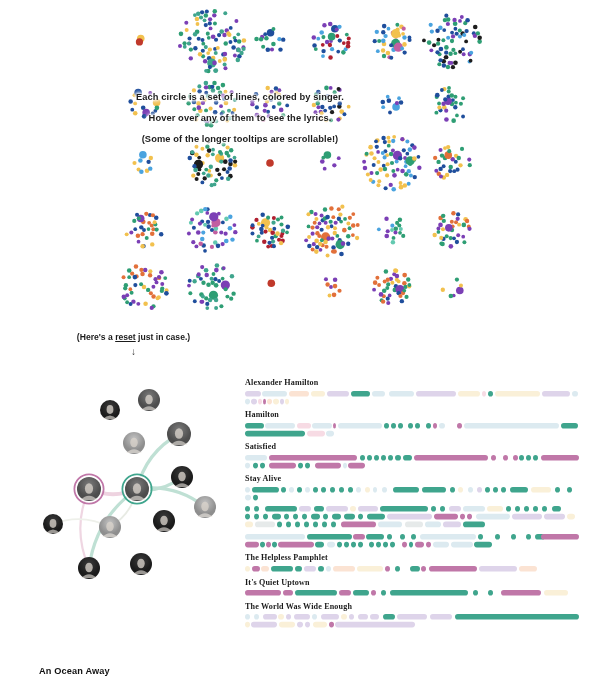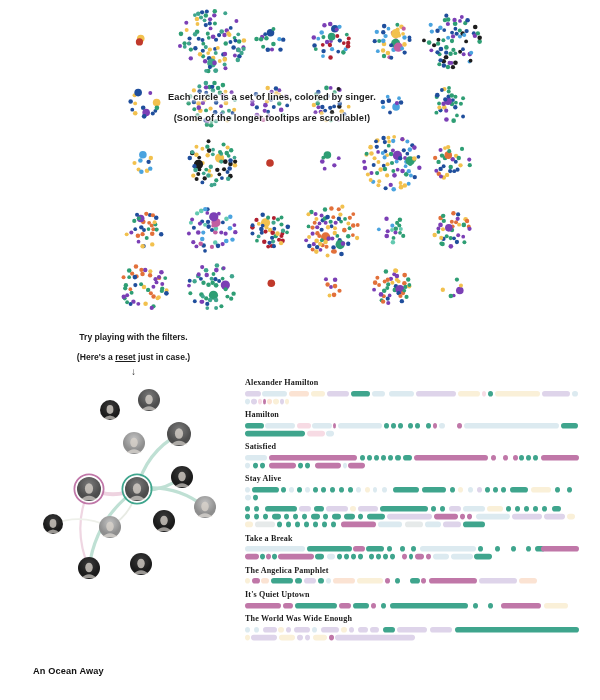--- a/index.html
+++ b/index.html
@@ -5,21 +5,21 @@
   html,body{margin:0;padding:0;background:#ffffff;}
   body{width:600px;height:700px;overflow:hidden;font-family:"Liberation Sans",sans-serif;color:#1b1b1b;position:relative;}
   .stage{position:relative;width:600px;height:700px;}
 
   
   #beeswarm-grid{position:absolute;left:0;top:0;width:600px;height:318px;}
   .swarm{position:absolute;}
   .swarm svg{display:block;overflow:visible;}
 
   
-  #intro-text{position:absolute;left:0;top:92px;width:480px;text-align:center;pointer-events:none;padding-left:32px;}
+  #intro-text{position:absolute;left:0;top:92px;width:480px;text-align:center;pointer-events:none;}
   #intro-text p{margin:0 0 11px 0;font-size:9.3px;font-weight:bold;letter-spacing:.1px;color:#1d1d1d;
     text-shadow:0 0 3px #fff,0 0 3px #fff,0 0 3px #fff,0 0 5px #fff,0 0 5px #fff,0 0 6px #fff;}
 
   
   #filter-prompt{position:absolute;left:0;top:332px;width:267px;text-align:center;}
   #filter-prompt .l1{font-size:8.6px;font-weight:bold;margin:0 0 10px 0;}
   #filter-prompt .l2{font-size:8.6px;font-weight:bold;margin:0 0 5px 0;}
   #filter-prompt .l2 a{color:#1b1b1b;}
   #filter-prompt .arrow{font-size:10px;line-height:10px;margin:0;color:#333;}
 
@@ -29,21 +29,21 @@
 
   
   #song-list{position:absolute;left:245px;top:378px;width:352px;}
   .song-block{margin-bottom:4px;}
   .song-title{font-family:"Liberation Serif",serif;font-size:8.1px;color:#1b1b1b;margin:0 0 3.5px 0;letter-spacing:.15px;font-weight:bold;}
   .song-lines{display:block;}
   .song-lines svg{display:block;overflow:visible;}
 
   
   #article{position:absolute;left:33px;top:666px;width:245px;}
-  #article h3{margin:0 0 11px 0;font-size:9.2px;font-weight:bold;letter-spacing:.15px;color:#111;}
+  #article h3{margin:0 0 11px 6px;font-size:9.2px;font-weight:bold;letter-spacing:.15px;color:#111;}
   #article p{margin:0;font-family:"Liberation Serif",serif;font-size:8.4px;color:#1d1d1d;line-height:1.3;}
 </style>
 </head>
 <body>
 
 <div class="stage">
 
   <div id="beeswarm-grid">
       <div class="swarm" style="left: 128px; top: 25px;">
         <svg width="32" height="32">
@@ -1108,25 +1108,25 @@
           <circle cx="23.914771696117395" cy="11.60654407482409" r="2.1139574821805582" fill="#2e9e74"></circle>
           <circle cx="27.97830829973714" cy="17.57076638611249" r="1.9954479361418636" fill="#f2c14e"></circle>
           <circle cx="17.857632947801797" cy="28.03460869244641" r="2.3175113011617214" fill="#2e9e74"></circle>
           <circle cx="9.821616062016128" cy="21.789567171611132" r="2.1913008404895664" fill="#f2c14e"></circle>
         </svg>
       </div>
     </div>
 
   <div id="intro-text">
     <p>Each circle is a set of lines, colored by singer.</p>
+    <p>Hover over any of them to see the lyrics.</p>
     <p>(Some of the longer tooltips are scrollable!)</p>
   </div>
 
   <div id="filter-prompt">
-    <p class="l1">Try playing with the filters.</p>
     <p class="l2"><span>(Here's a </span><a href="#">reset</a><span> just in case.)</span></p>
     <p class="arrow">↓</p>
   </div>
 
   <div id="network-graph">
       <svg width="215" height="205">
         <defs>
           <radialGradient id="g0" cx="50%" cy="32%">
             <stop offset="0%" stop-color="#3a3a3a"></stop>
             <stop offset="100%" stop-color="#1b1b1b"></stop>
@@ -1457,21 +1457,20 @@
             <rect x="96" y="15.6" width="35" height="5.6" rx="2.8" ry="2.8" fill="#c077a8"></rect>
             <rect x="133" y="15.6" width="24" height="5.6" rx="2.8" ry="2.8" fill="#dceaf0"></rect>
             <rect x="160" y="15.6" width="18" height="5.6" rx="2.8" ry="2.8" fill="#e6eaea"></rect>
             <rect x="180" y="15.6" width="16" height="5.6" rx="2.8" ry="2.8" fill="#dceaf0"></rect>
             <rect x="198" y="15.6" width="18" height="5.6" rx="2.8" ry="2.8" fill="#ded4ea"></rect>
             <rect x="218" y="15.6" width="22" height="5.6" rx="2.8" ry="2.8" fill="#3fa58d"></rect>
           </svg>
         </div>
       </div>
       <div class="song-block">
-        <div class="song-title">Take a Break</div>
         <div class="song-lines">
           <svg width="340" height="15.6">
             <rect x="0" y="0" width="60" height="5.6" rx="2.8" ry="2.8" fill="#dceaf0"></rect>
             <rect x="62" y="0" width="45" height="5.6" rx="2.8" ry="2.8" fill="#3fa58d"></rect>
             <rect x="108" y="0" width="12" height="5.6" rx="2.8" ry="2.8" fill="#c077a8"></rect>
             <rect x="121" y="0" width="18" height="5.6" rx="2.8" ry="2.8" fill="#3fa58d"></rect>
             <rect x="142" y="0" width="5" height="5.6" rx="2.8" ry="2.8" fill="#3fa58d"></rect>
             <rect x="155" y="0" width="5" height="5.6" rx="2.8" ry="2.8" fill="#3fa58d"></rect>
             <rect x="166" y="0" width="5" height="5.6" rx="2.8" ry="2.8" fill="#3fa58d"></rect>
             <rect x="175" y="0" width="56" height="5.6" rx="2.8" ry="2.8" fill="#dceaf0"></rect>
@@ -1500,21 +1499,21 @@
             <rect x="164" y="7.8" width="4" height="5.6" rx="2.8" ry="2.8" fill="#3fa58d"></rect>
             <rect x="170" y="7.8" width="9" height="5.6" rx="2.8" ry="2.8" fill="#c077a8"></rect>
             <rect x="181" y="7.8" width="5" height="5.6" rx="2.8" ry="2.8" fill="#c077a8"></rect>
             <rect x="188" y="7.8" width="16" height="5.6" rx="2.8" ry="2.8" fill="#dceaf0"></rect>
             <rect x="206" y="7.8" width="22" height="5.6" rx="2.8" ry="2.8" fill="#dceaf0"></rect>
             <rect x="229" y="7.8" width="18" height="5.6" rx="2.8" ry="2.8" fill="#3fa58d"></rect>
           </svg>
         </div>
       </div>
       <div class="song-block">
-        <div class="song-title">The Angelica Pamphlet</div>
+        <div class="song-title">The Helpless Pamphlet</div>
         <div class="song-lines">
           <svg width="340" height="7.8">
             <rect x="0" y="0" width="5" height="5.6" rx="2.8" ry="2.8" fill="#faf0d8"></rect>
             <rect x="7" y="0" width="8" height="5.6" rx="2.8" ry="2.8" fill="#c077a8"></rect>
             <rect x="16" y="0" width="8" height="5.6" rx="2.8" ry="2.8" fill="#fbe3d3"></rect>
             <rect x="26" y="0" width="22" height="5.6" rx="2.8" ry="2.8" fill="#3fa58d"></rect>
             <rect x="50" y="0" width="7" height="5.6" rx="2.8" ry="2.8" fill="#3fa58d"></rect>
             <rect x="59" y="0" width="12" height="5.6" rx="2.8" ry="2.8" fill="#ded4ea"></rect>
             <rect x="73" y="0" width="6" height="5.6" rx="2.8" ry="2.8" fill="#3fa58d"></rect>
             <rect x="81" y="0" width="5" height="5.6" rx="2.8" ry="2.8" fill="#dceaf0"></rect>

